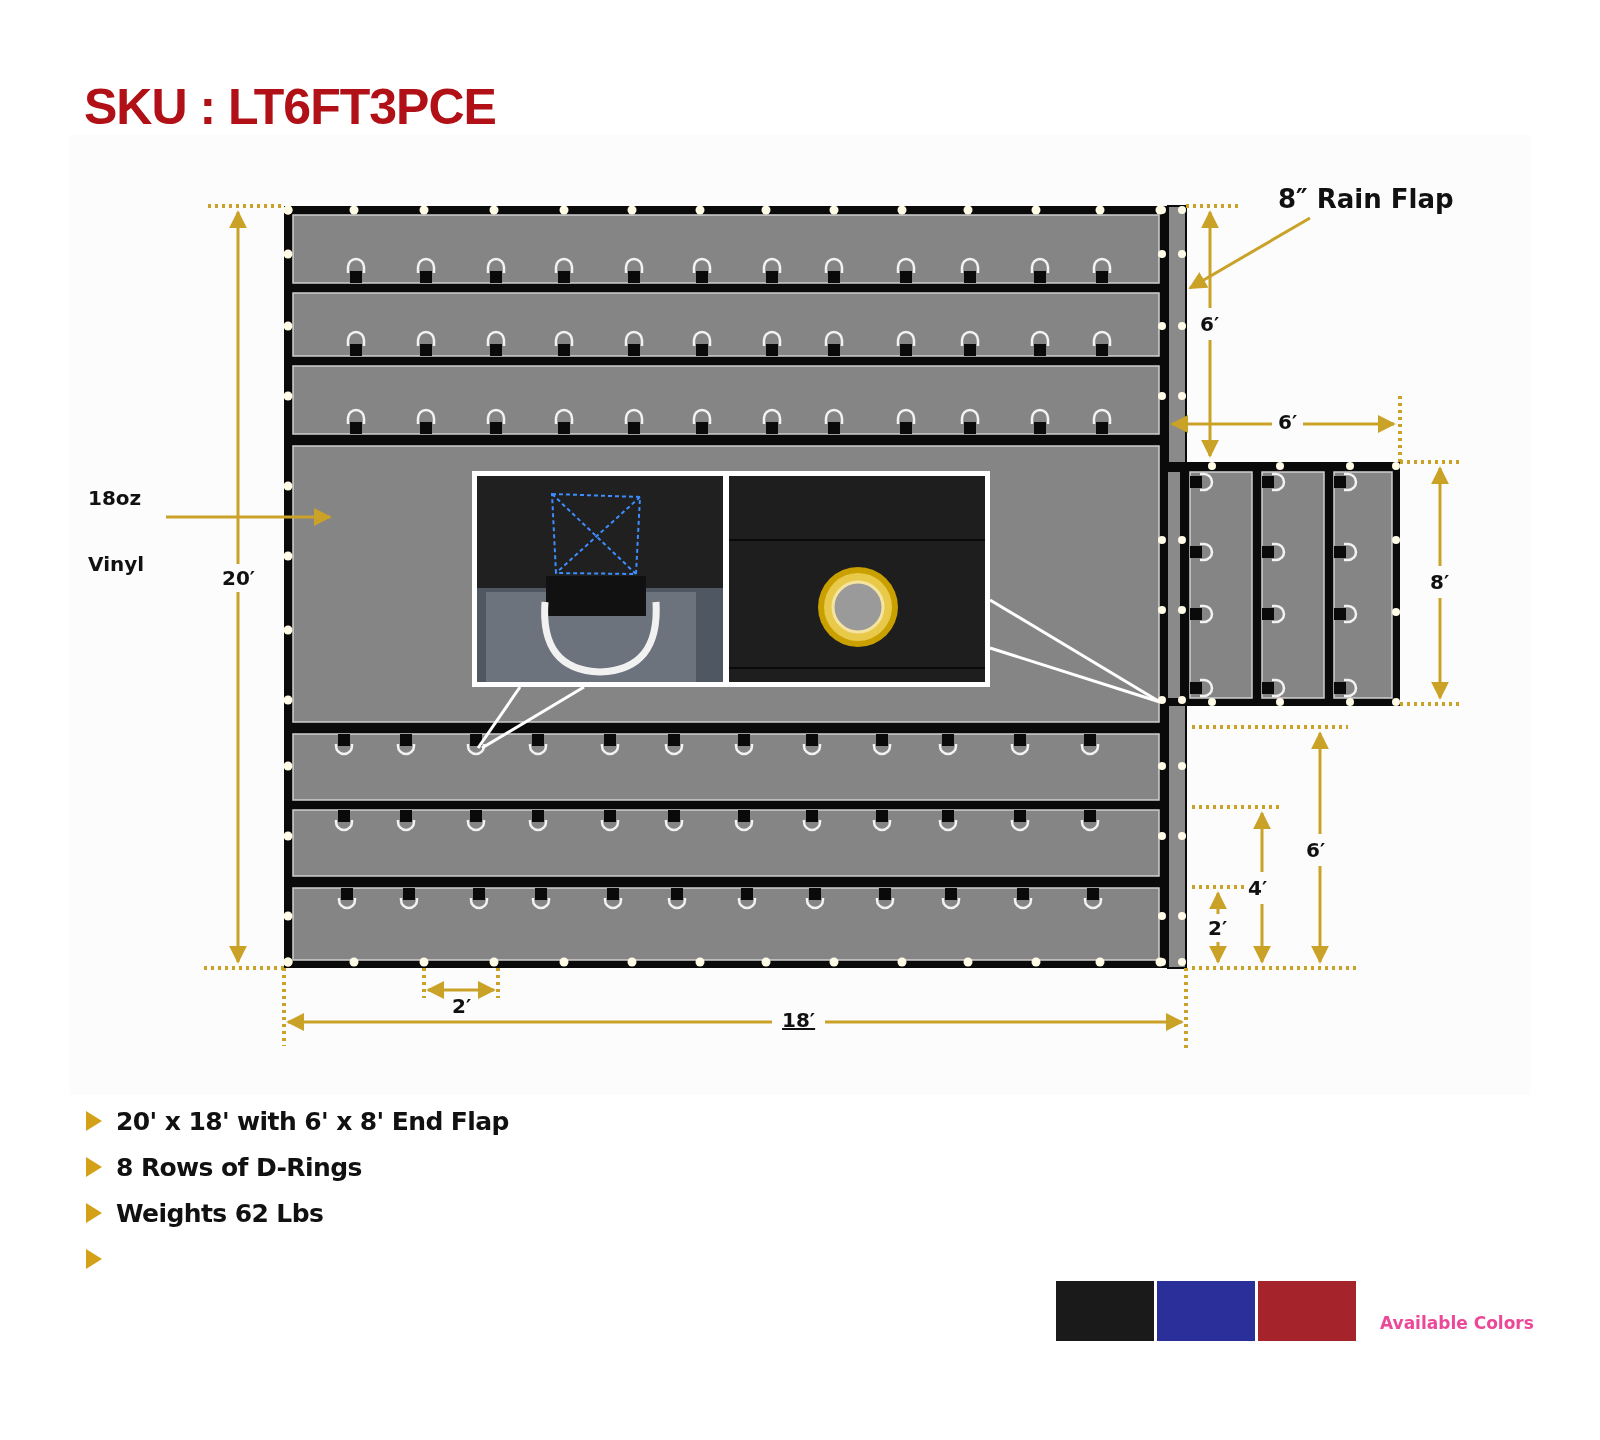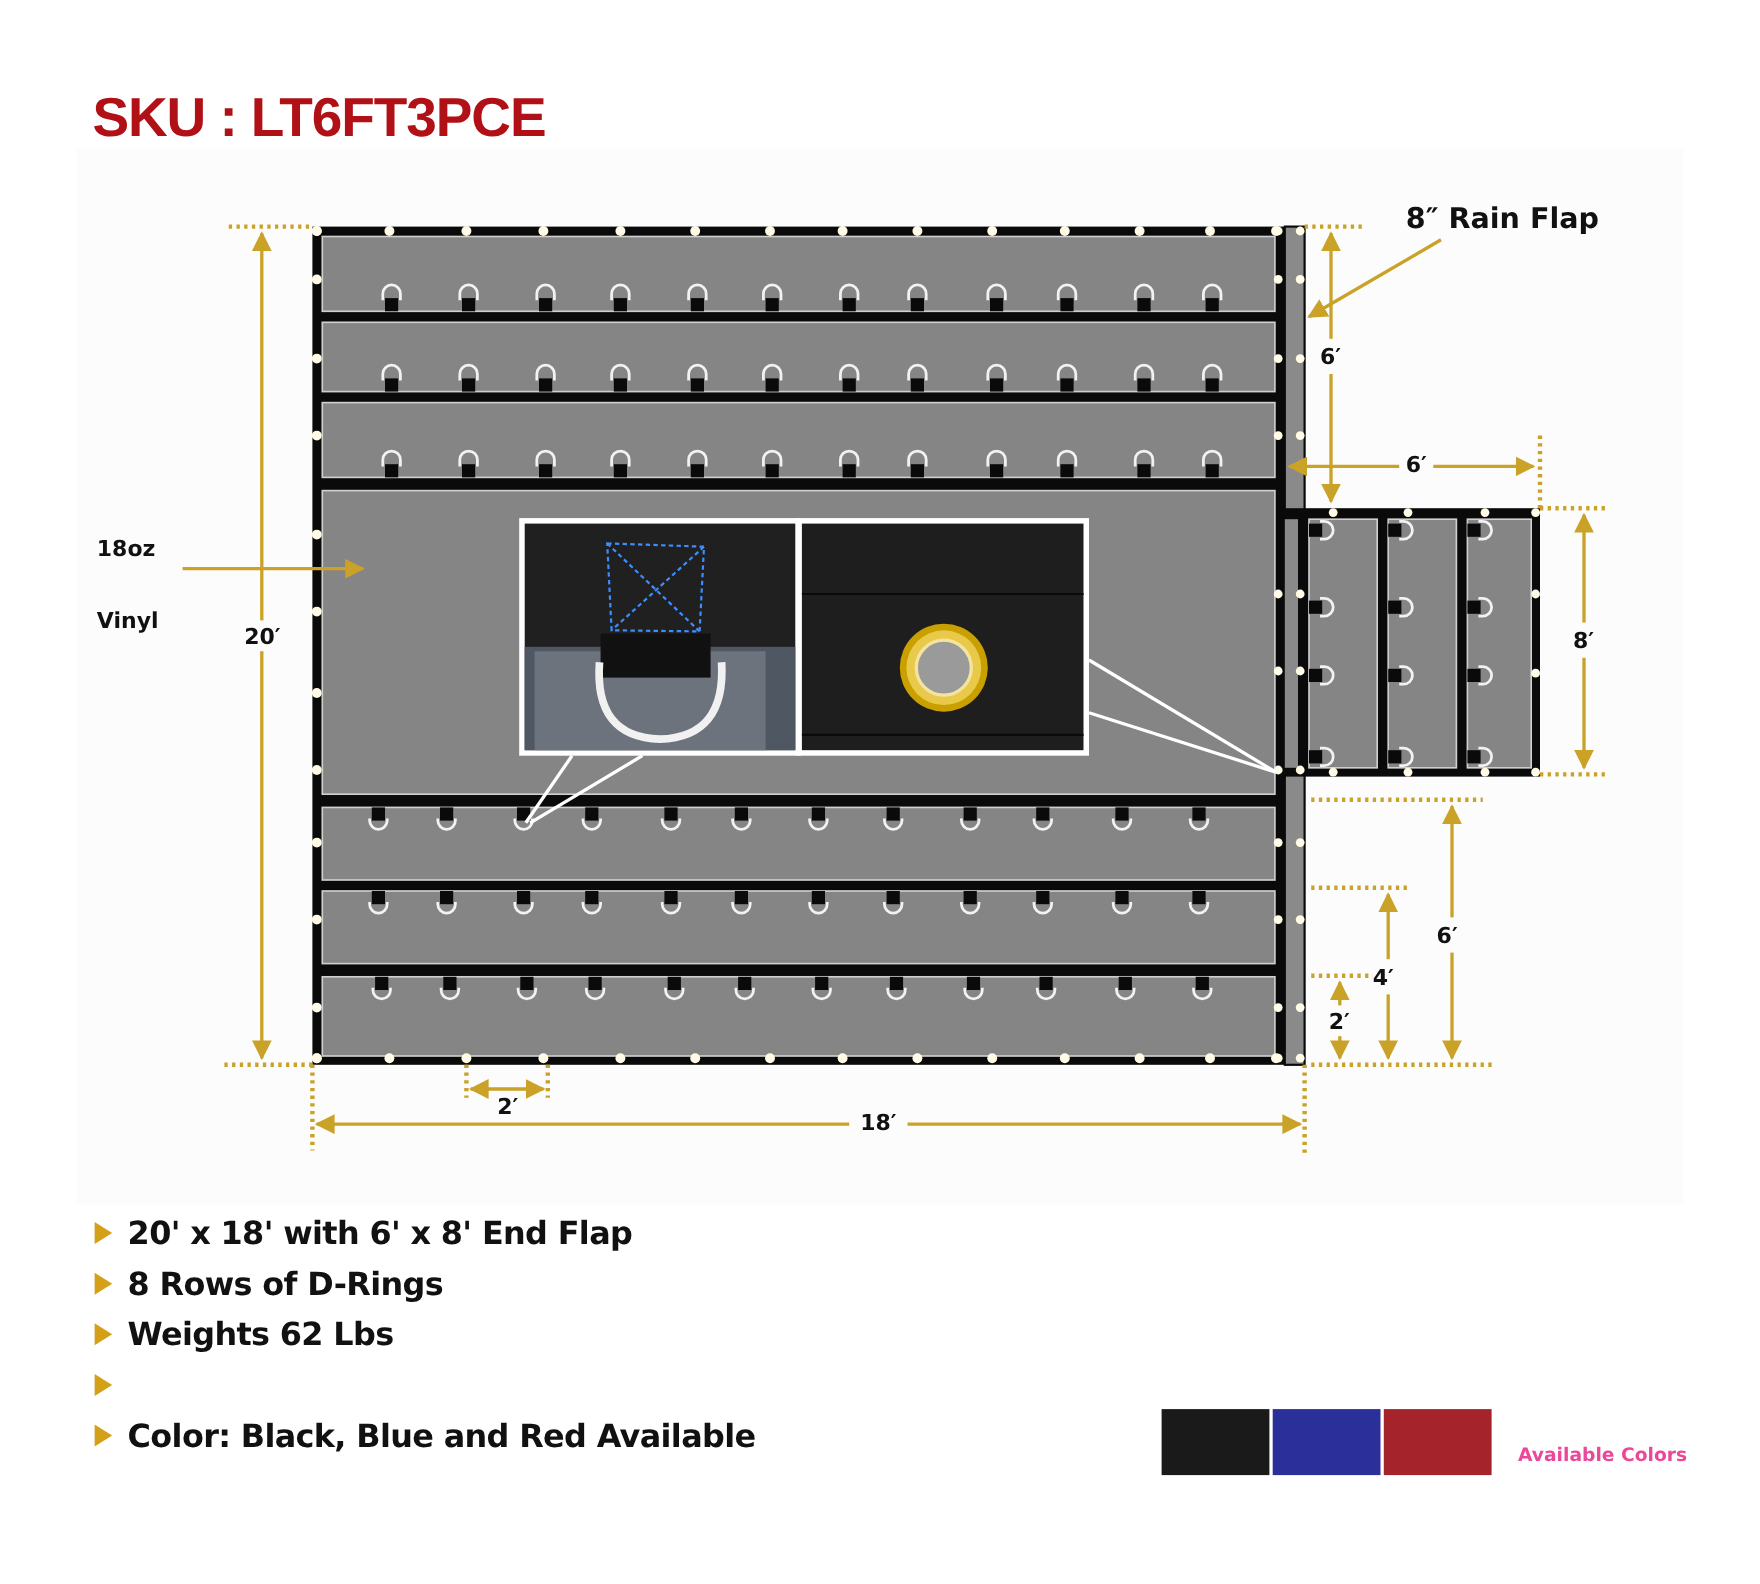--- a/index.html
+++ b/index.html
@@ -2,21 +2,21 @@
 <html><head>
 <meta charset="utf-8">
 <style>
   html,body{margin:0;padding:0;background:#ffffff;}
   body{width:1600px;height:1440px;position:relative;overflow:hidden;font-family:"DejaVu Sans",sans-serif;}
   .sku{position:absolute;left:84px;top:78px;font-family:"Liberation Sans",sans-serif;font-weight:bold;font-size:50px;color:#b01016;letter-spacing:-1px;}
   .panel{position:absolute;left:70px;top:135px;width:1460px;height:960px;background:#fcfcfc;}
   svg.diagram{position:absolute;left:0;top:0;}
   .lbl{position:absolute;font-family:"DejaVu Sans",sans-serif;font-weight:bold;color:#111;font-size:20px;white-space:nowrap;}
   .bullets{position:absolute;left:86px;top:1098px;list-style:none;margin:0;padding:0;}
-  .bullets li{display:flex;align-items:center;height:46px;font-family:"DejaVu Sans",sans-serif;font-weight:bold;font-size:29px;color:#111;letter-spacing:-0.6px;}
+  .bullets li{display:flex;align-items:center;height:46px;font-family:"DejaVu Sans",sans-serif;font-weight:bold;font-size:25px;color:#111;letter-spacing:-0.6px;}
   .bullets li .arr{width:0;height:0;border-top:10px solid transparent;border-bottom:10px solid transparent;border-left:16px solid #d4a017;margin-right:14px;}
   .swatches{position:absolute;left:1056px;top:1281px;display:flex;gap:3px;}
   .sw{width:98px;height:60px;}
   .avail{position:absolute;left:1380px;top:1313px;font-family:"DejaVu Sans",sans-serif;font-weight:bold;font-size:17px;color:#ec4899;}
 </style>
 </head>
 <body>
 
 <div class="sku">SKU : LT6FT3PCE</div>
 <div class="panel"></div>
@@ -364,21 +364,21 @@
     <line x1="1310" y1="218" x2="1190" y2="288" marker-end="url(#ah)"></line>
 
     <line x1="166" y1="517" x2="330" y2="517" marker-end="url(#ah)"></line>
   </g>
 </svg>
 
 <div class="lbl" style="left:1278px;top:184px;font-size:26px;">8″ Rain Flap</div>
 <div class="lbl" style="left:88px;top:486px;">18oz</div>
 <div class="lbl" style="left:88px;top:514px;margin-top:38px;">Vinyl</div>
 <div class="lbl" style="left:222px;top:564px;background:#fcfcfc;padding:2px 0;">20′</div>
-<div class="lbl" style="left:772px;top:1008px;background:#fcfcfc;padding:0 10px;">18′</div>
+<div class="lbl" style="left:772px;top:1008px;background:#fcfcfc;padding:0 10px;text-decoration:underline;">18′</div>
 <div class="lbl" style="left:452px;top:994px;">2′</div>
 <div class="lbl" style="left:1200px;top:308px;background:#fcfcfc;padding:4px 0;">6′</div>
 <div class="lbl" style="left:1272px;top:410px;background:#fcfcfc;padding:0 6px;">6′</div>
 <div class="lbl" style="left:1430px;top:566px;background:#fcfcfc;padding:4px 0;">8′</div>
 <div class="lbl" style="left:1306px;top:834px;background:#fcfcfc;padding:4px 0;">6′</div>
 <div class="lbl" style="left:1248px;top:872px;background:#fcfcfc;padding:4px 0;">4′</div>
 <div class="lbl" style="left:1208px;top:914px;background:#fcfcfc;padding:2px 0;">2′</div>
 
 <ul class="bullets">
   <li>
@@ -389,24 +389,20 @@
       <span class="arr"></span>
       <span>8 Rows of D-Rings</span>
     </li>
   <li>
       <span class="arr"></span>
       <span>Weights 62 Lbs</span>
     </li>
   <li>
       <span class="arr"></span>
     </li>
-  <li>
-      <span class="arr"></span>
-      <span>Color: Black, Blue and Red Available</span>
-    </li>
 </ul>
 
 <div class="swatches">
   <div class="sw" title="Black" style="background: rgb(26, 26, 26);"></div>
   <div class="sw" title="Blue" style="background: rgb(43, 47, 154);"></div>
   <div class="sw" title="Red" style="background: rgb(165, 35, 42);"></div>
 </div>
 <div class="avail">Available Colors</div>
 
 </body></html>

